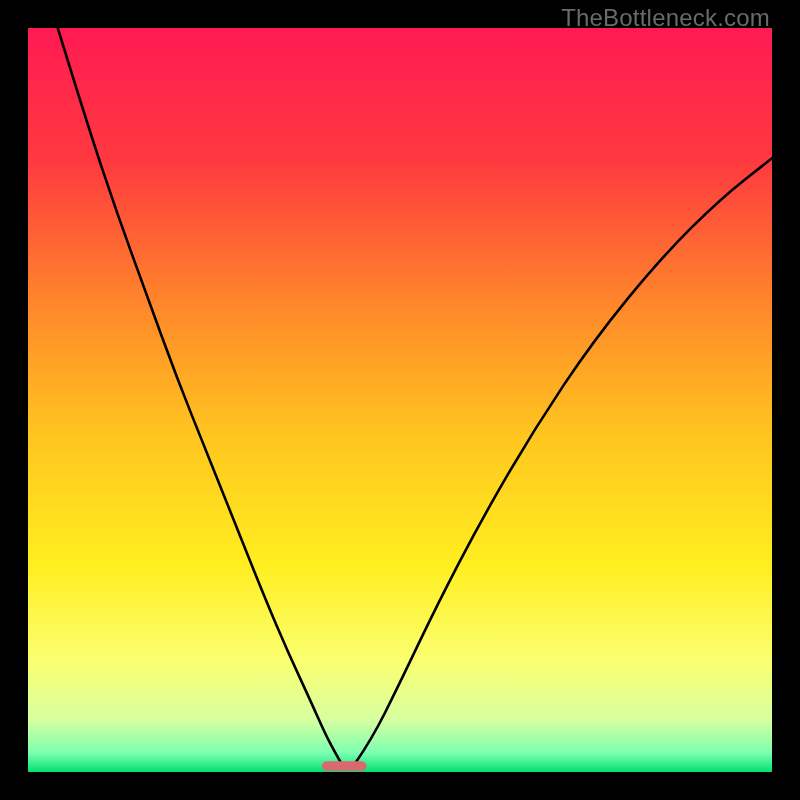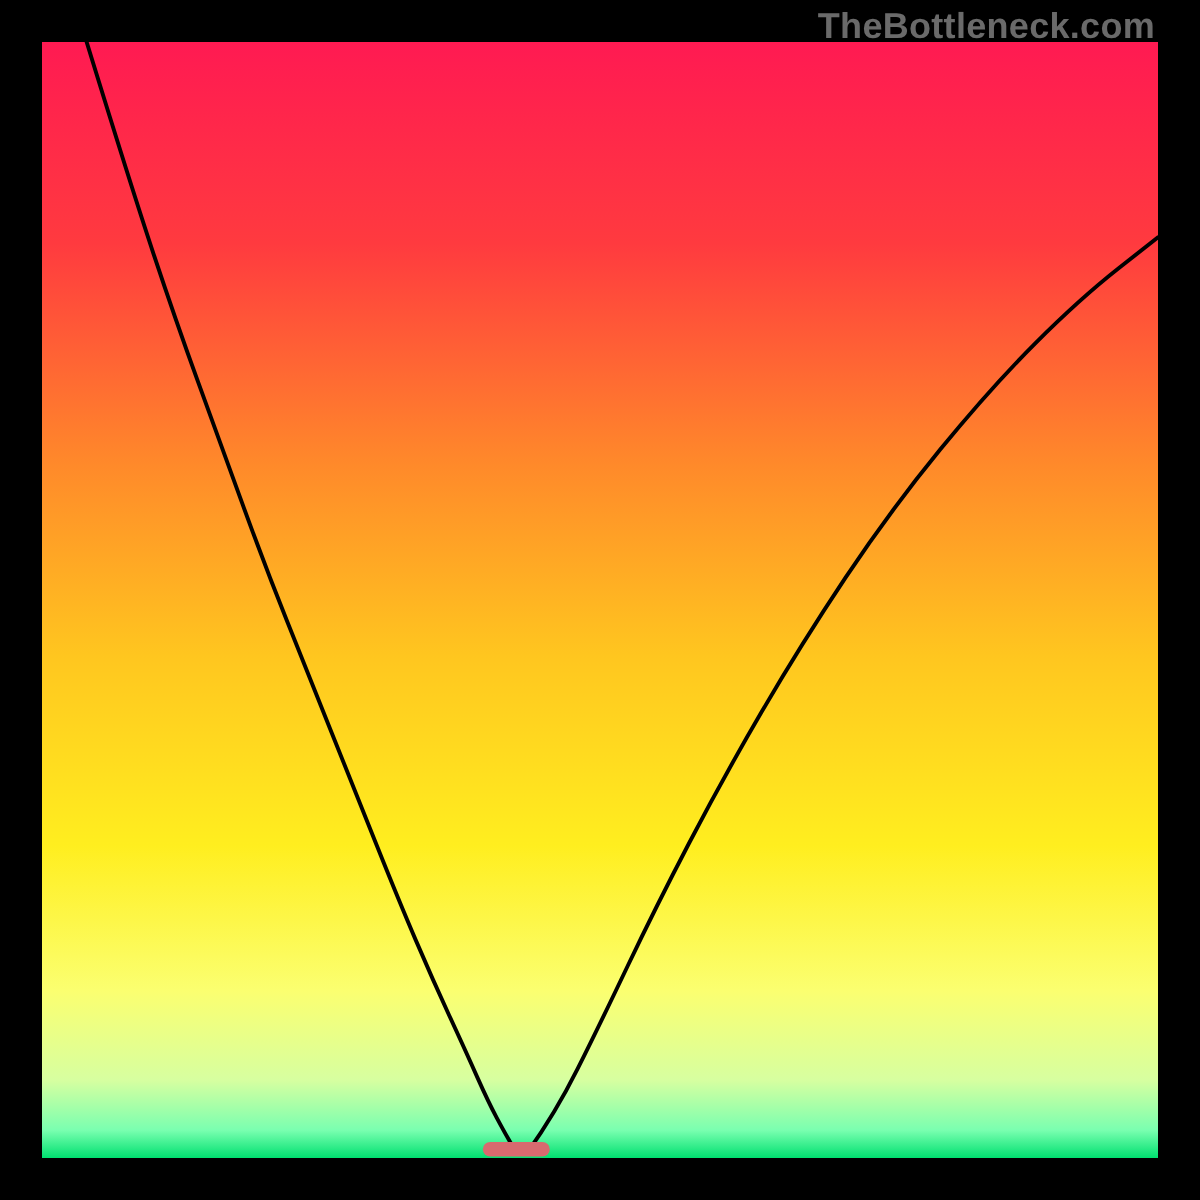--- a/index.html
+++ b/index.html
@@ -26,21 +26,21 @@
     width: 744px;
     height: 744px;
   }
   .watermark {
     position: absolute;
     top: 4px;
     right: 30px;
     color: #6a6a6a;
     font-size: 24px;
     letter-spacing: 0.2px;
-    font-weight: 700;
+    font-weight: 400;
     white-space: nowrap;
   }
   svg { display: block; }
 </style>
 </head>
 <body>
 
 <div class="frame">
   <svg class="plot" viewBox="0 0 744 744">
     <defs>

